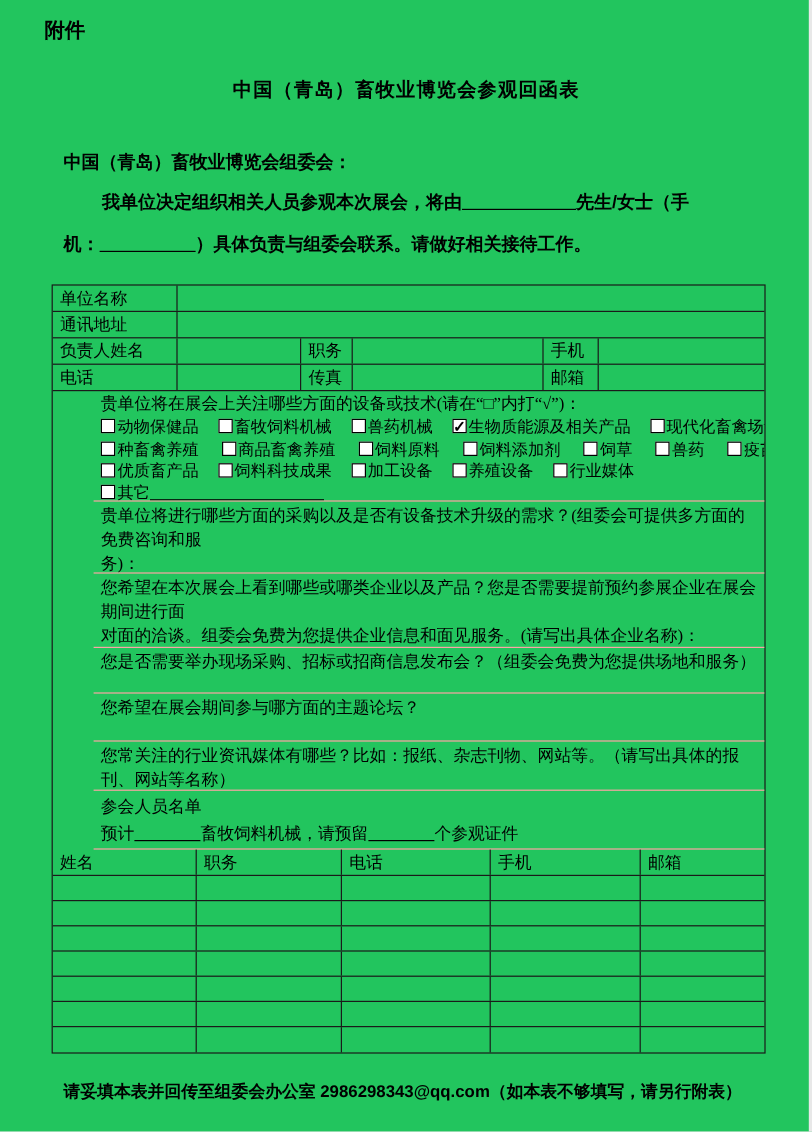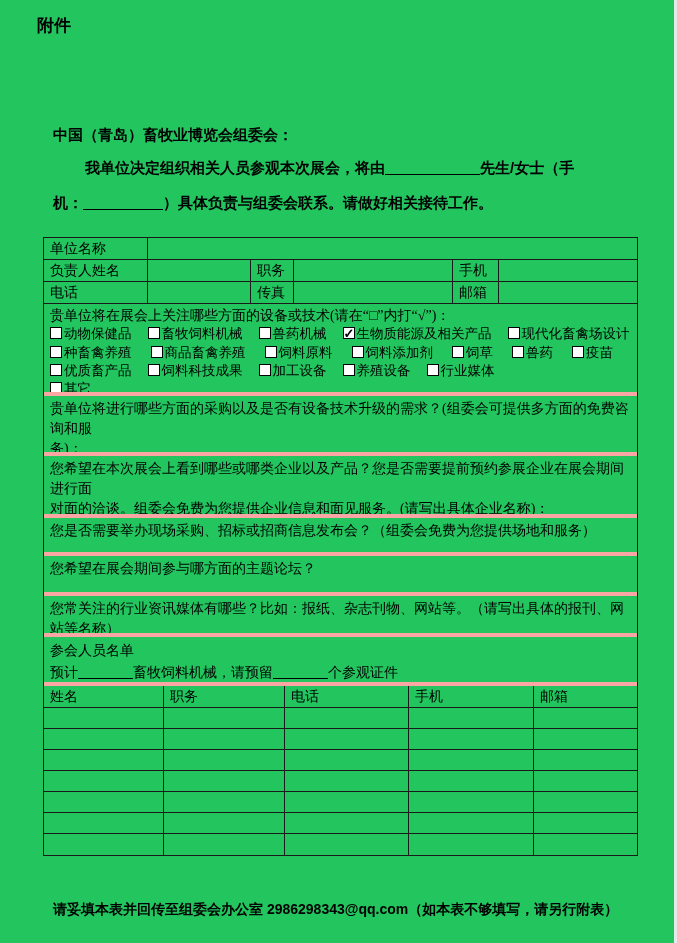--- a/index.html
+++ b/index.html
@@ -64,23 +64,24 @@
   .fcell:last-child { border-right:none; }
   .flabel { font-family:"Liberation Sans","DejaVu Sans",sans-serif; font-size:14px; }
   .c-l1 { flex:0 0 104px; }
   .c-v1 { flex:0 0 103px; }
   .c-l2 { flex:0 0 43px; }
   .c-v2 { flex:0 0 159px; }
   .c-l3 { flex:0 0 46px; }
   .c-grow { flex:1 1 auto; }
 
   .section {
-    border-bottom:4px solid #fca5a5;
+    border-bottom:1px solid #fca5a5;
     padding:3px 6px 0 6px;
     overflow:hidden;
+    margin-left:34px;
   }
   .sec-focus { height:92px; }
   .sec-focus .head { line-height:18px; }
   .cb-line { display:flex; align-items:center; line-height:18px; height:18.4px; white-space:nowrap; font-size:13.5px; }
   .cb-item { margin-right:16px; white-space:nowrap; }
   .cb-line1 .cb-item { margin-right:19px; }
   .cb {
     display:inline-block; width:12px; height:12px;
     border:1px solid #000;
     margin-right:2px; vertical-align:-1px;
@@ -118,37 +119,42 @@
     font-size:14px; font-weight:bold; white-space:nowrap;
   }
 </style>
 </head>
 <body>
 
 <div class="page">
 
   <div class="attachment">附件</div>
 
+  <div class="doc-title">中国（青岛）畜牧业博览会参观回函表</div>
 
   <div class="salutation">中国（青岛）畜牧业博览会组委会：</div>
 
   <div class="intro-line intro-l1">
     <span>我单位决定组织相关人员参观本次展会，将由</span><span class="blank w95"></span><span>先生/女士（手</span>
   </div>
   <div class="intro-line intro-l2">
     <span>机：</span><span class="blank w80"></span><span>）具体负责与组委会联系。请做好相关接待工作。</span>
   </div>
 
   <div class="form-table">
 
     <div class="frow h22">
       <div class="fcell flabel c-l1">单位名称</div>
       <div class="fcell c-grow"></div>
     </div>
 
+    <div class="frow h22">
+      <div class="fcell flabel c-l1">通讯地址</div>
+      <div class="fcell c-grow"></div>
+    </div>
 
     <div class="frow h22">
       <div class="fcell flabel c-l1">负责人姓名</div>
       <div class="fcell c-v1"></div>
       <div class="fcell flabel c-l2">职务</div>
       <div class="fcell c-v2"></div>
       <div class="fcell flabel c-l3">手机</div>
       <div class="fcell c-grow"></div>
     </div>
 

